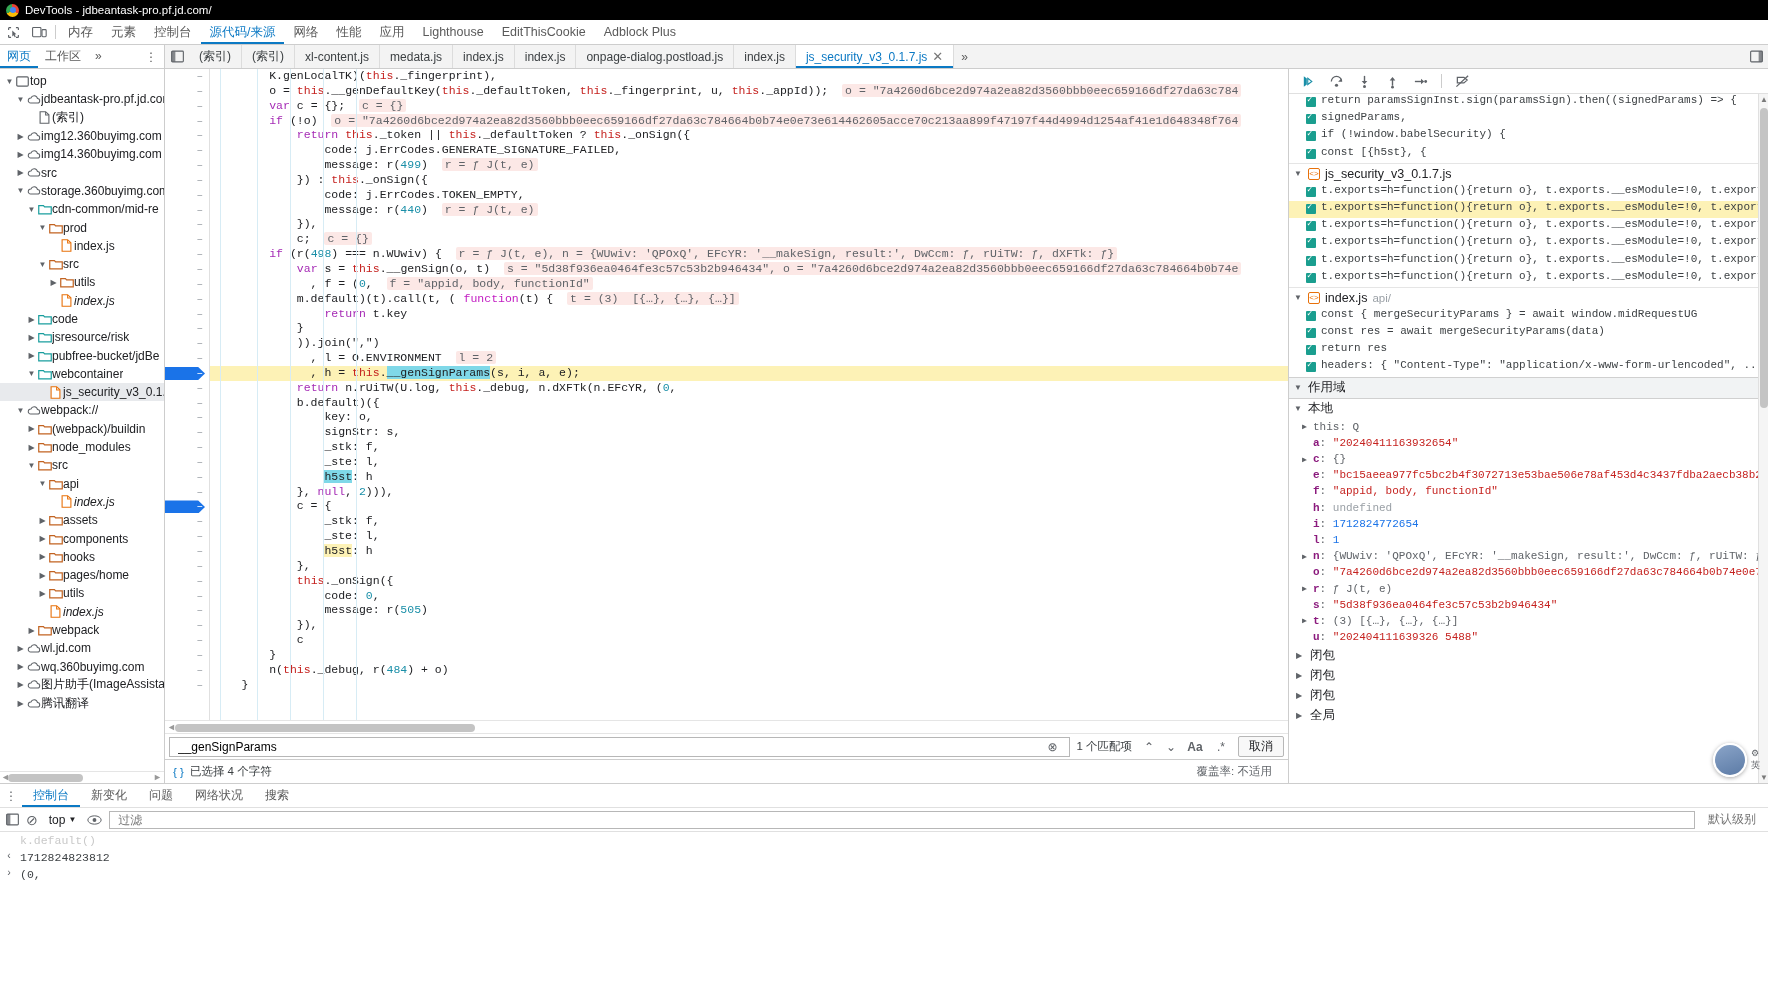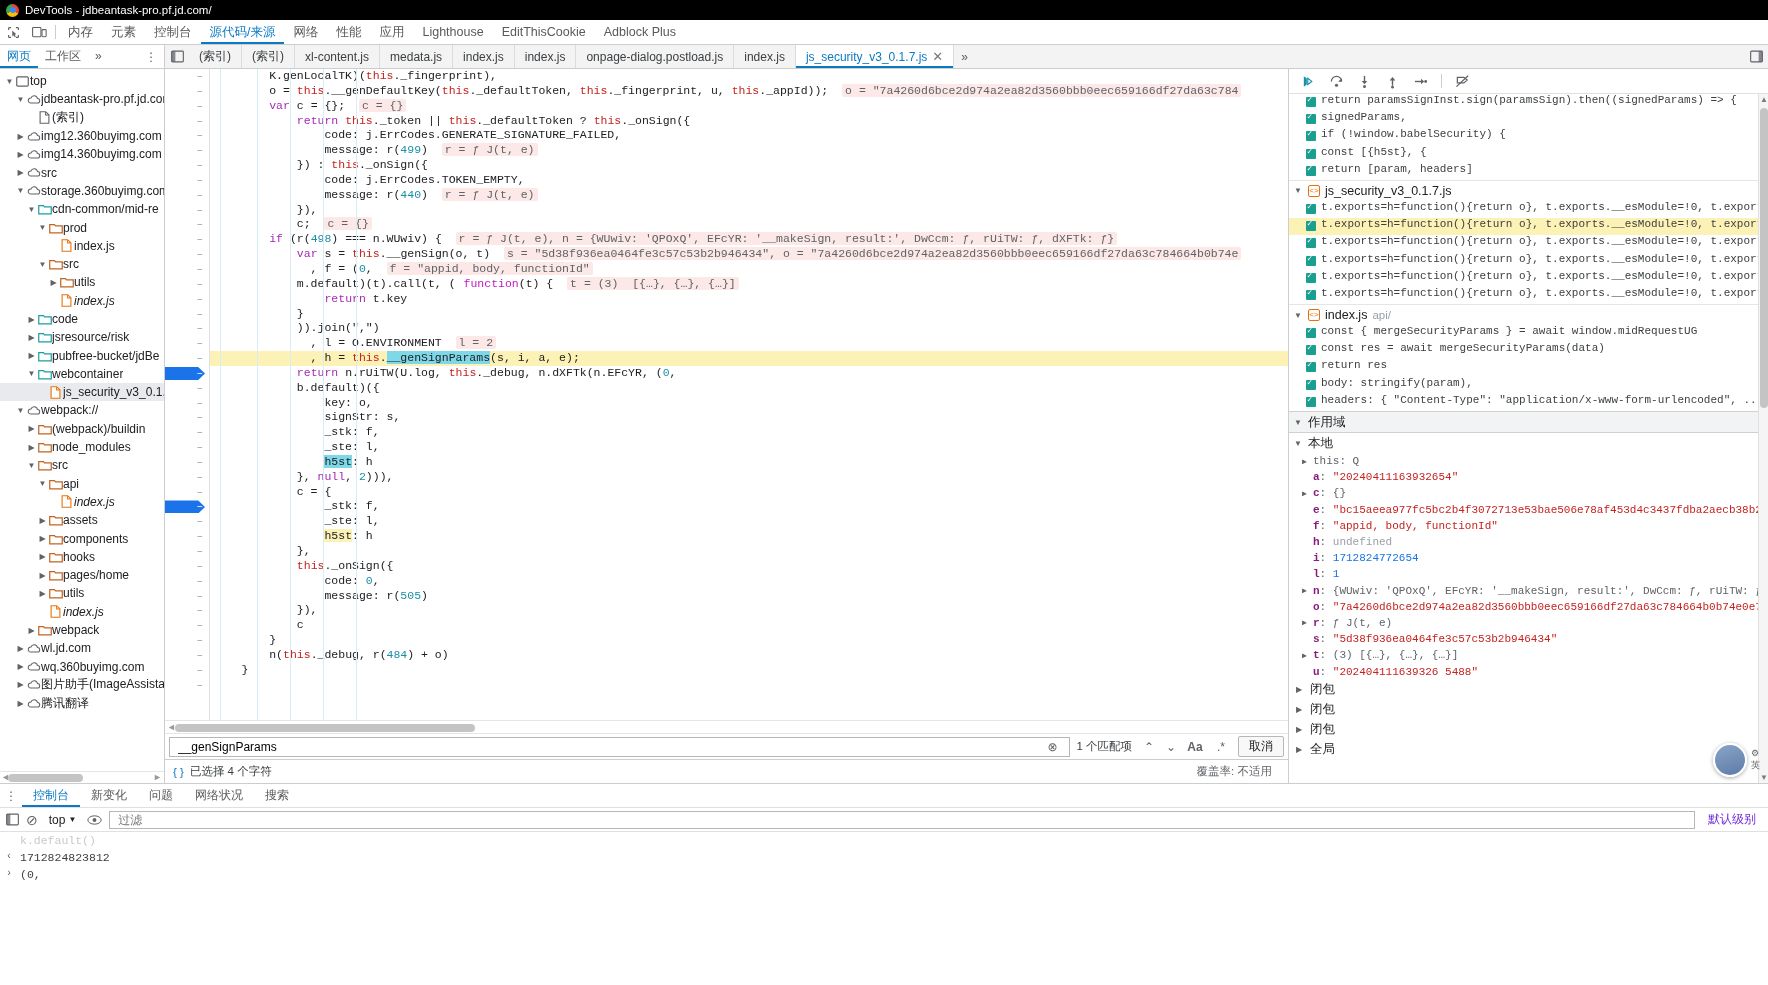--- a/index.html
+++ b/index.html
@@ -173,21 +173,21 @@
   .dkebab { width:22px; display:flex;align-items:center;justify-content:center;color:#5f6368;cursor:pointer;}
   .dt { padding:0 11px; display:flex; align-items:center; color:#5a5a5a; cursor:pointer;}
   .dt.active { color:#0b79c4; box-shadow: inset 0 -2px 0 #0b79c4; }
   #console-toolbar { height:24px; display:flex; align-items:center; gap:7px; padding:0 6px;
                      border-bottom:1px solid #e0e0e0; font-size:12px;}
   #ctx-select { display:flex; align-items:center; gap:3px; padding:0 4px; cursor:pointer;}
   #filter-input { flex:1; height:18px; border:1px solid #b7b7b7; background:#fff;
                   padding:0 6px; font-size:12px; display:flex; align-items:center;}
   #filter-input input{ border:none;outline:none;width:100%;font-size:12px;
                        font-family:"Liberation Sans",sans-serif;background:transparent;}
-  #level-select { padding:0 6px; cursor:pointer; color:#6d28d9; white-space:nowrap;}
+  #level-select { padding:0 6px; cursor:pointer; color:#737373; white-space:nowrap;}
   #console-out { font-family:"Liberation Mono",monospace; font-size:11.5px; padding:2px 0;}
   .cline { display:flex; align-items:flex-start; gap:5px; height:17px; padding-left:6px;
            color:#3c4043; }
   .cline .cicon { color:#5f6368; font-size:10px; width:9px; flex:none; }
   .cfaint{ color:#c9c9c9; }
 
   
   #nav-hscroll { position:absolute; bottom:0; left:0; right:0; height:12px;
                  border-top:1px solid #e5e5e5; background:#fff;}
   #nav-hscroll .thumb{ position:absolute; left:8px; top:2px; height:8px; width:75px;
@@ -669,20 +669,21 @@
       <div id="code">
         <div class="vline" style="left:10px"></div>
         <div class="vline" style="left:47px"></div>
         <div class="vline" style="left:80px"></div>
         <div class="vline" style="left:113px"></div>
         <div class="vline" style="left:146px"></div>
         <div id="code-lines">
             <div class="cl">        K.genLocalTK)(<span class="t">this</span>._fingerprint),</div>
             <div class="cl">        o = <span class="t">this</span>.__genDefaultKey(<span class="t">this</span>._defaultToken, <span class="t">this</span>._fingerprint, u, <span class="t">this</span>._appId));  <span class="inl">o = "7a4260d6bce2d974a2ea82d3560bbb0eec659166df27da63c784</span></div>
             <div class="cl">        <span class="k">var</span> c = {};  <span class="inl">c = {}</span></div>
+            <div class="cl">        <span class="k">if</span> (!o)  <span class="inl">o = "7a4260d6bce2d974a2ea82d3560bbb0eec659166df27da63c784664b0b74e0e73e614462605acce70c213aa899f47197f44d4994d1254af41e1d648348f764</span></div>
             <div class="cl">            <span class="k">return</span> <span class="t">this</span>._token || <span class="t">this</span>._defaultToken ? <span class="t">this</span>._onSign({</div>
             <div class="cl">                code: j.ErrCodes.GENERATE_SIGNATURE_FAILED,</div>
             <div class="cl">                message: r(<span class="n">499</span>)  <span class="inl">r = ƒ J(t, e)</span></div>
             <div class="cl">            }) : <span class="t">this</span>._onSign({</div>
             <div class="cl">                code: j.ErrCodes.TOKEN_EMPTY,</div>
             <div class="cl">                message: r(<span class="n">440</span>)  <span class="inl">r = ƒ J(t, e)</span></div>
             <div class="cl">            }),</div>
             <div class="cl">            c;  <span class="inl">c = {}</span></div>
             <div class="cl">        <span class="k">if</span> (r(<span class="n">498</span>) === n.WUwiv) {  <span class="inl">r = ƒ J(t, e), n = {WUwiv: 'QPOxQ', EFcYR: '__makeSign, result:', DwCcm: ƒ, rUiTW: ƒ, dXFTk: ƒ}</span></div>
             <div class="cl">            <span class="k">var</span> s = <span class="t">this</span>.__genSign(o, t)  <span class="inl">s = "5d38f936ea0464fe3c57c53b2b946434", o = "7a4260d6bce2d974a2ea82d3560bbb0eec659166df27da63c784664b0b74e</span></div>
@@ -800,24 +801,20 @@
             <span>signedParams,</span>
           </div>
           <div class="bp-item">
             <span class="cbx"></span>
             <span>if (!window.babelSecurity) {</span>
           </div>
           <div class="bp-item">
             <span class="cbx"></span>
             <span>const [{h5st}, {</span>
           </div>
-          <div class="bp-item">
-            <span class="cbx"></span>
-            <span>return [param, headers]</span>
-          </div>
           <div class="bp-file">
             <span class="tri">▼</span>
             <span class="jsicon">&lt;&gt;</span>
             <span>js_security_v3_0.1.7.js</span>
             <span class="sub"></span>
           </div>
           <div class="bp-item">
             <span class="cbx"></span>
             <span>t.exports=h=function(){return o}, t.exports.__esModule=!0, t.exports.default=t.exports</span>
           </div>
@@ -851,24 +848,20 @@
             <span class="cbx"></span>
             <span>const { mergeSecurityParams } = await window.midRequestUG</span>
           </div>
           <div class="bp-item">
             <span class="cbx"></span>
             <span>const res = await mergeSecurityParams(data)</span>
           </div>
           <div class="bp-item">
             <span class="cbx"></span>
             <span>return res</span>
-          </div>
-          <div class="bp-item">
-            <span class="cbx"></span>
-            <span>body: stringify(param),</span>
           </div>
           <div class="bp-item">
             <span class="cbx"></span>
             <span>headers: { "Content-Type": "application/x-www-form-urlencoded", ...headers },</span>
           </div>
           <div class="sec-hd">
             <span class="tri">▼</span>
             <span>作用域</span>
           </div>
           <div class="sec-hd2">

